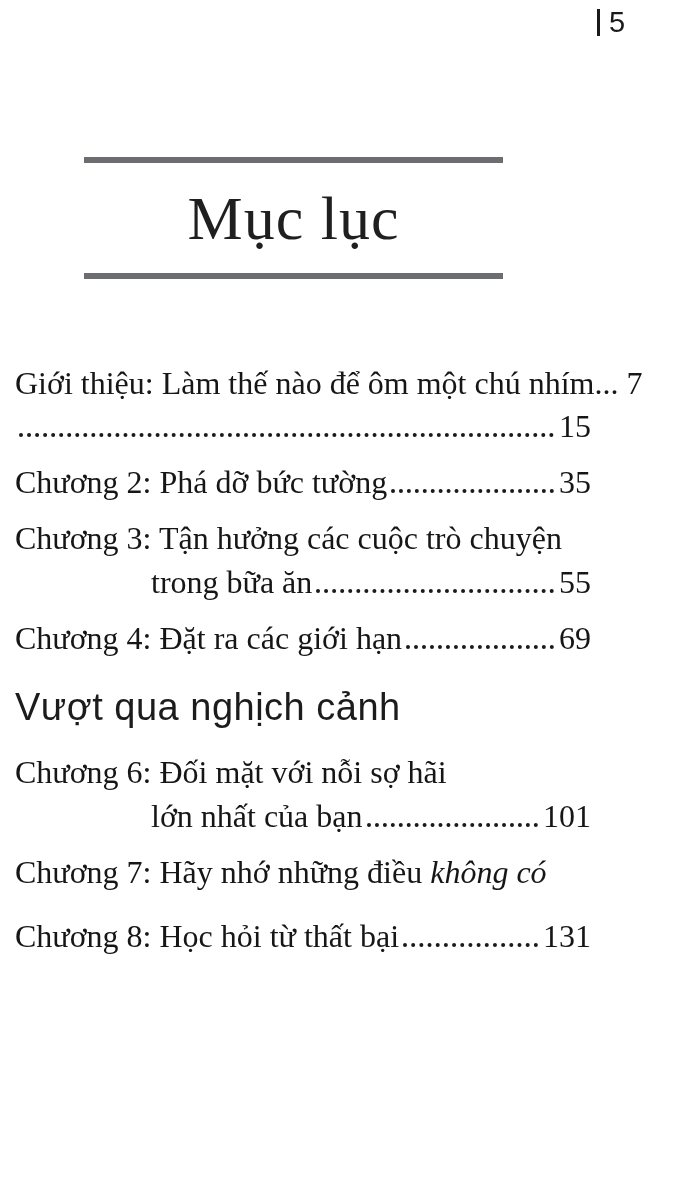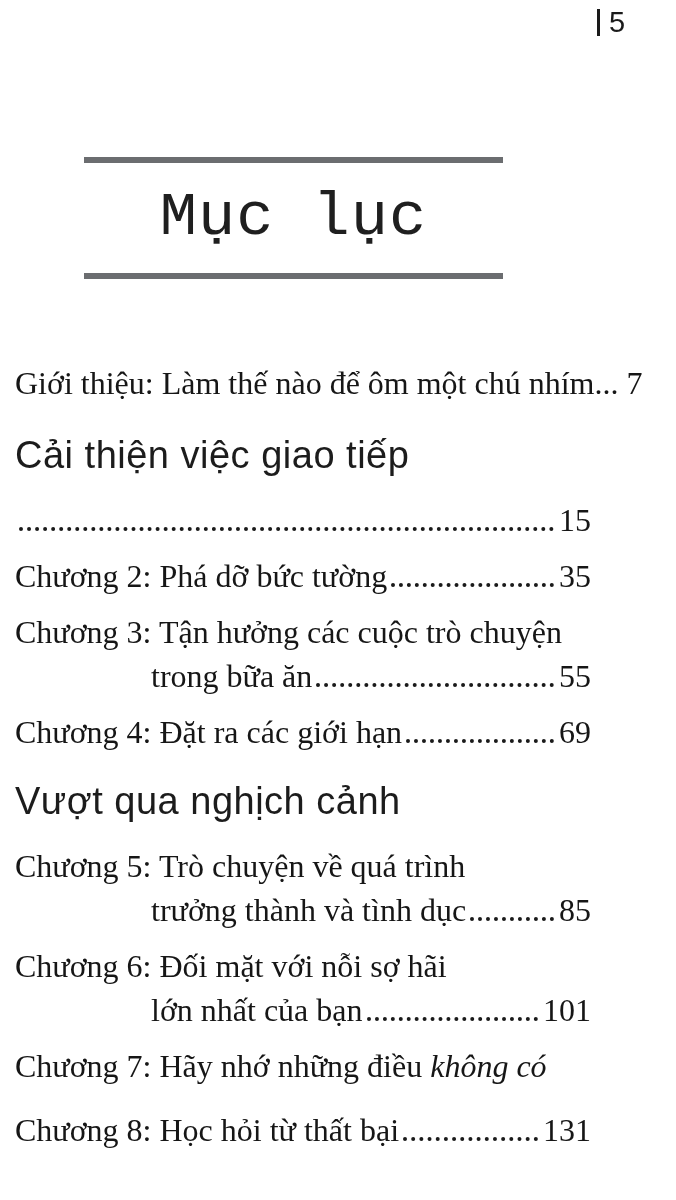--- a/index.html
+++ b/index.html
@@ -23,21 +23,21 @@
     font-family:"Liberation Sans", sans-serif;
     font-size:29px; line-height:27px; color:#1a1a1a;
   }
 
   
   .title-block {
     position:absolute; top:157px; left:84px; width:419px;
   }
   .rule { height:6px; background:#6b6d70; }
   .page-title {
-    font-family:Liberation Mono, monospace;
+    font-family:Liberation Serif, serif;
     font-weight:300;
     font-size:62px;
     line-height:110px;
     text-align:center;
     color:#1f1f1f;
     letter-spacing:1px;
   }
 
   
   .toc {
@@ -93,21 +93,20 @@
   <div class="rule"></div>
 </div>
 
 <div class="toc">
 
   <div class="toc-row intro-row">
     <span class="intro-label">Giới thiệu: Làm thế nào để ôm một chú nhím...</span>
     <span class="pg">7</span>
   </div>
 
-  <div class="section-heading first">Cải thiện việc giao tiếp</div>
 
   <div class="entry">
     <div class="toc-row">
       <span class="dots"></span>
       <span class="pg">15</span>
     </div>
   </div>
 
   <div class="entry">
     <div class="toc-row">
@@ -131,30 +130,20 @@
   <div class="entry last-of-section-1">
     <div class="toc-row">
       <span class="entry-label">Chương 4: Đặt ra các giới hạn</span>
       <span class="dots"></span>
       <span class="pg">69</span>
     </div>
   </div>
 
   <div class="section-heading second">Vượt qua nghịch cảnh</div>
 
-  <div class="entry">
-    <div class="toc-row">
-      <span class="entry-label">Chương 5: Trò chuyện về quá trình</span>
-    </div>
-    <div class="toc-row cont-row">
-      <span class="entry-cont">trưởng thành và tình dục</span>
-      <span class="dots"></span>
-      <span class="pg">85</span>
-    </div>
-  </div>
 
   <div class="entry">
     <div class="toc-row">
       <span class="entry-label">Chương 6: Đối mặt với nỗi sợ hãi</span>
     </div>
     <div class="toc-row cont-row">
       <span class="entry-cont">lớn nhất của bạn</span>
       <span class="dots"></span>
       <span class="pg">101</span>
     </div>

